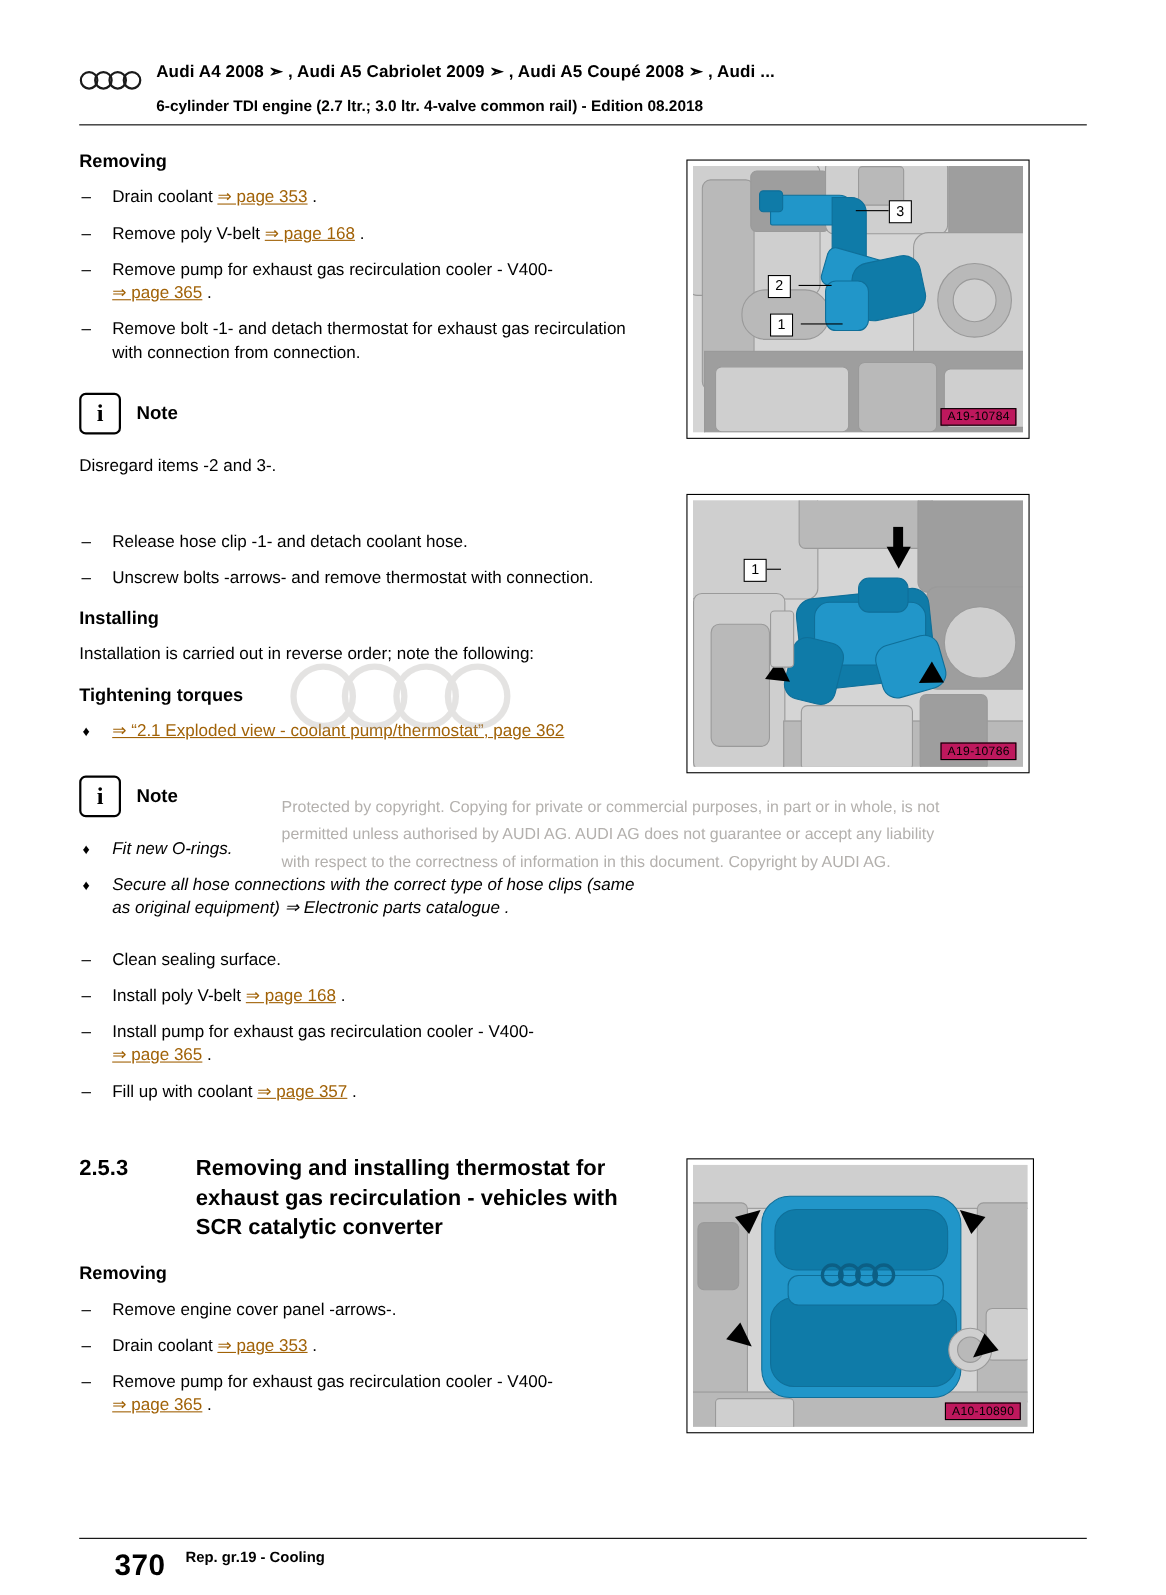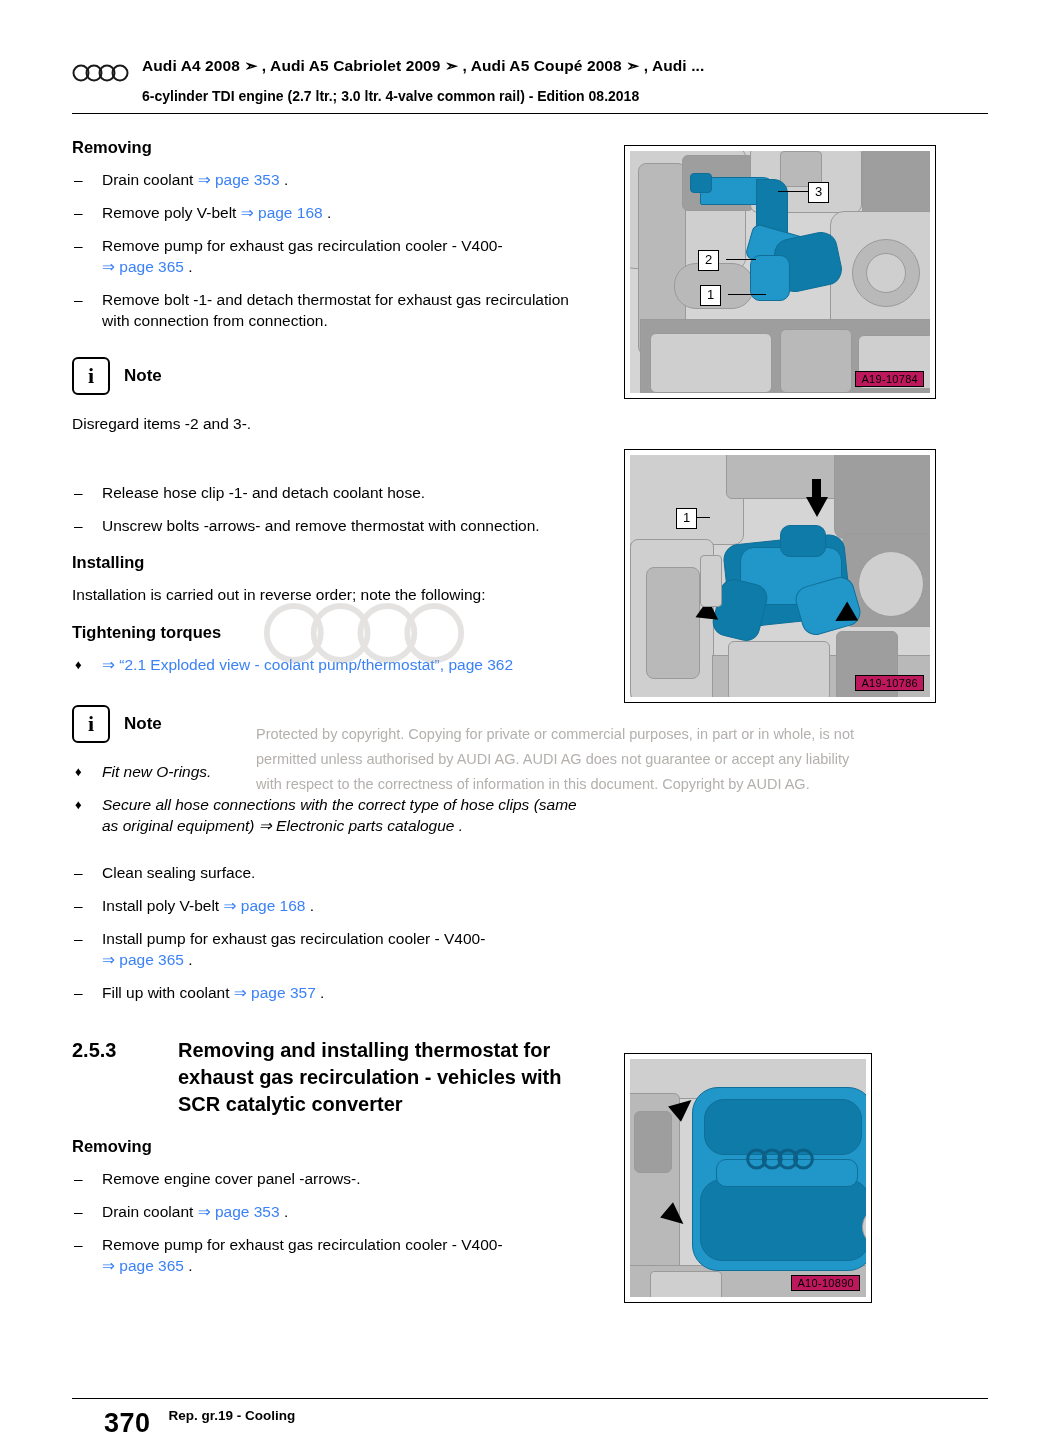--- a/index.html
+++ b/index.html
@@ -106,21 +106,22 @@
     line-height: 21px;
   }
   .diamond-item:before {
     content: "\2666";
     position: absolute;
     left: 3px;
     top: 0;
     font-size: 13px;
   }
   .lnk {
-    color: #3b82f6;
+    color: #a16207;
+    text-decoration: underline;
     cursor: pointer;
   }
 
   .note-box {
     display: flex;
     align-items: center;
     margin: 26px 0 18px 0;
   }
   .note-icon {
     width: 34px;
@@ -154,21 +155,21 @@
   h4.sub-head {
     font-size: 16.5px;
     font-weight: bold;
     margin: 18px 0 12px 0;
   }
   .italic { font-style: italic; }
 
   
   .numbered-section {
     display: flex;
-    margin-top: 34px;
+    margin-top: 46px;
     margin-bottom: 18px;
   }
   .num {
     font-size: 20px;
     font-weight: bold;
     width: 106px;
     flex: none;
     line-height: 27px;
   }
   .num-title {
@@ -216,21 +217,21 @@
     font-family: "Liberation Sans", sans-serif;
   }
   .leader {
     position: absolute;
     background: #000;
     height: 1px;
   }
 
   #fig1 { left: 552px; top: 8px;  width: 312px; height: 254px; }
   #fig2 { left: 552px; top: 312px; width: 312px; height: 254px; }
-  #fig3 { left: 552px; top: 916px; width: 248px; height: 250px; }
+  #fig3 { left: 552px; top: 916px; width: 316px; height: 250px; }
 
   
   .mech {
     position: absolute;
     background: #b9b9b9;
     border: 1px solid #9a9a9a;
   }
   .mech.dark { background: #9e9e9e; }
   .mech.light { background: #cfcfcf; }
   .blue {

